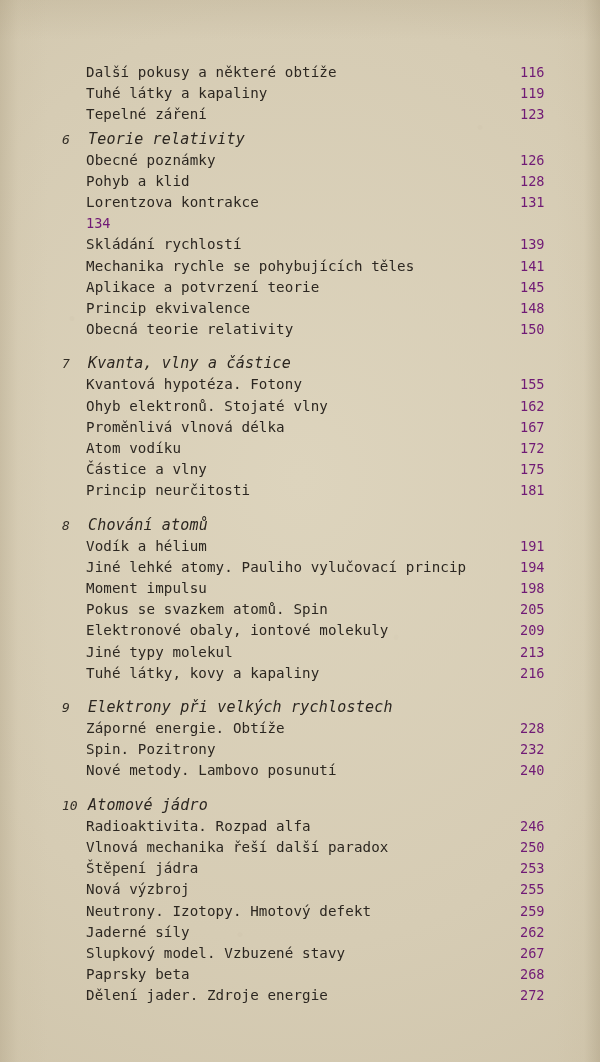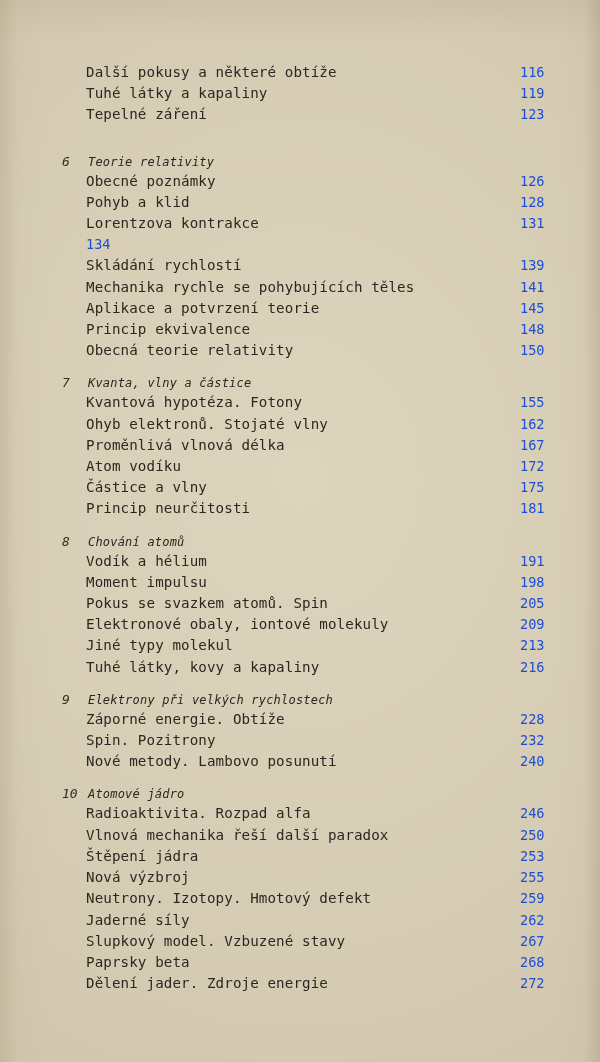--- a/index.html
+++ b/index.html
@@ -44,21 +44,21 @@
     width: 26px;
     flex: 0 0 26px;
     font-style: italic;
     font-size: 13px;
     color: #332e26;
     text-align: left;
     padding-left: 2px;
   }
   .group-title {
     font-style: italic;
-    font-size: 12px;
+    font-size: 15px;
     letter-spacing: 0.2px;
     color: #2b2620;
   }
   .entry {
     display: flex;
     align-items: baseline;
     line-height: 21.2px;
   }
   .entry .spacer {
     width: 26px;
@@ -69,24 +69,24 @@
     font-size: 14.2px;
     letter-spacing: 0.1px;
     white-space: nowrap;
     color: #2c2721;
   }
   .entry .page-num {
     flex: 0 0 auto;
     width: 34px;
     text-align: left;
     font-size: 13.6px;
-    color: #1d4ed8;
+    color: #701a75;
   }
   .first-block {
-    margin-bottom: 28px;
+    margin-bottom: 4px;
   }
   .ink-noise {
     position: absolute;
     inset: 0;
     pointer-events: none;
     opacity: 0.30;
     background-image:
       radial-gradient(circle at 12% 30%, rgba(120,105,80,0.10) 0 2px, transparent 3px),
       radial-gradient(circle at 80% 12%, rgba(120,105,80,0.08) 0 2px, transparent 3px),
       radial-gradient(circle at 40% 88%, rgba(120,105,80,0.08) 0 2px, transparent 3px),
@@ -211,20 +211,25 @@
       <span class="group-num">8</span>
       <span class="group-title">Chování atomů</span>
     </div>
     <div class="entry">
         <span class="spacer"></span>
         <span class="label">Vodík a hélium</span>
         <span class="page-num">191</span>
       </div>
     <div class="entry">
         <span class="spacer"></span>
+        <span class="label">Jiné lehké atomy. Pauliho vylučovací princip</span>
+        <span class="page-num">194</span>
+      </div>
+    <div class="entry">
+        <span class="spacer"></span>
         <span class="label">Moment impulsu</span>
         <span class="page-num">198</span>
       </div>
     <div class="entry">
         <span class="spacer"></span>
         <span class="label">Pokus se svazkem atomů. Spin</span>
         <span class="page-num">205</span>
       </div>
     <div class="entry">
         <span class="spacer"></span>

